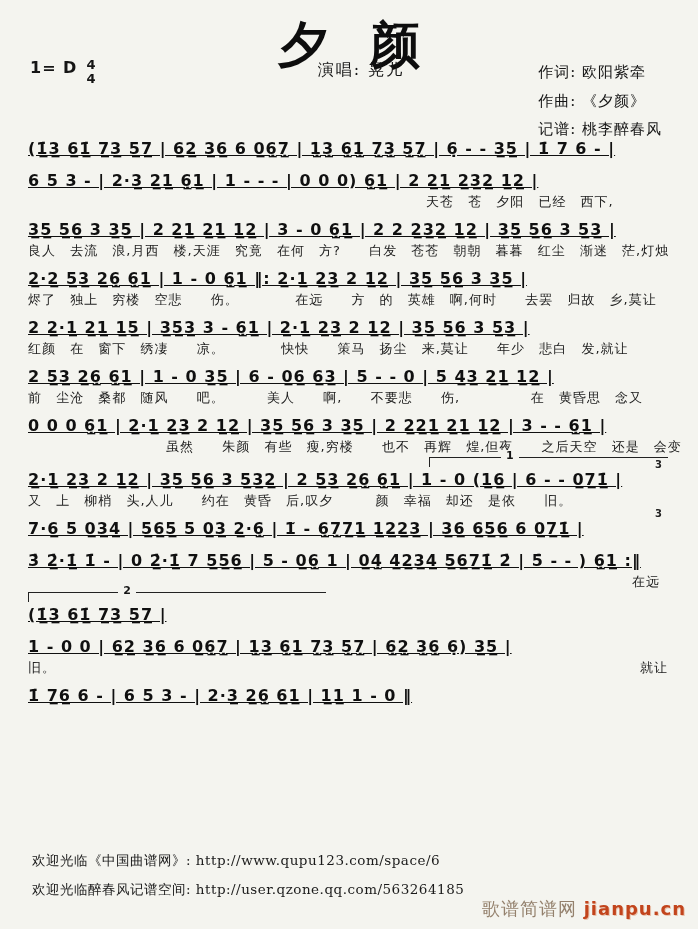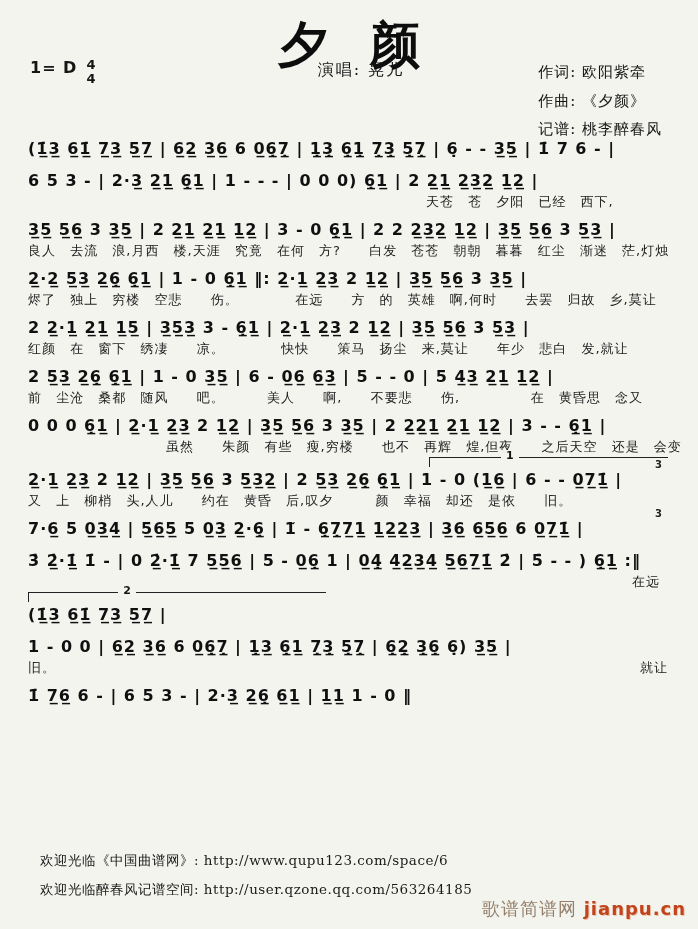--- a/index.html
+++ b/index.html
@@ -41,21 +41,21 @@
     position:absolute;right:36px;top:58px;
     font-family:"DejaVu Serif",serif;
     font-size:15px;line-height:1.9;letter-spacing:1px;
     text-align:left;
   }
   
   .score{position:absolute;top:136px;left:28px;right:24px;}
   .system{position:relative;margin-bottom:7px;}
   .notes{
     font-weight:bold;font-size:16px;letter-spacing:1px;
-    line-height:25px;white-space:pre;color:#101010;
+    line-height:25px;white-space:pre;color:#101010;text-decoration:underline;
   }
   .lyrics{
     font-size:13px;letter-spacing:1px;word-spacing:9px;
     line-height:17px;white-space:pre;color:#1c1c1c;
   }
   .lyrics.push-right{padding-left:398px;}
   .lyrics.indent{padding-left:138px;}
   .lyrics.align-right{text-align:right;padding-right:14px;}
   .lyrics.split{display:flex;justify-content:space-between;padding-right:6px;}
   .volta{
@@ -71,21 +71,21 @@
   .volta-2{left:0;width:46%;}
   .triplet{
     position:absolute;top:-8px;right:12px;
     font-size:10px;font-weight:bold;color:#222;
   }
   .sys-gap{margin-top:12px;}
   
   .footer{
     position:absolute;left:32px;bottom:26px;
     font-family:"DejaVu Serif",serif;
-    font-size:13.5px;line-height:2.1;letter-spacing:0.5px;color:#1a1a1a;margin-left:8px;
+    font-size:13.5px;line-height:2.1;letter-spacing:0.5px;color:#1a1a1a;
   }
   .watermark{
     position:absolute;right:12px;bottom:8px;
     font-size:18px;letter-spacing:1px;
   }
   .wm-cn{color:#94816d;}
   .wm-domain{color:#c2441c;font-weight:bold;text-shadow:1px 1px 0 #e9c3ae;}
 </style>
 </head>
 <body>

